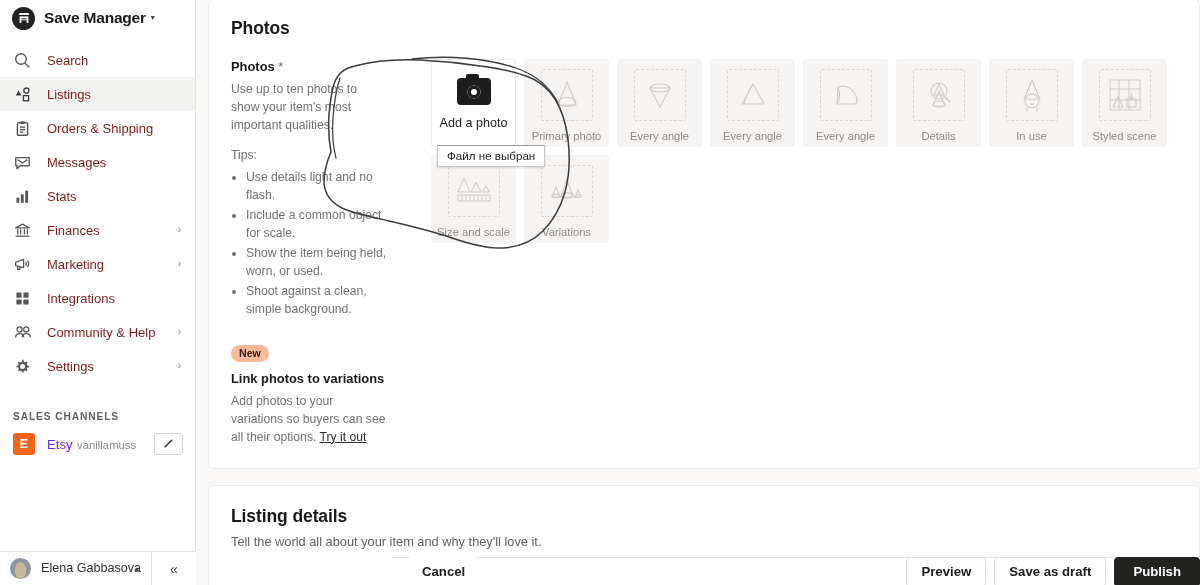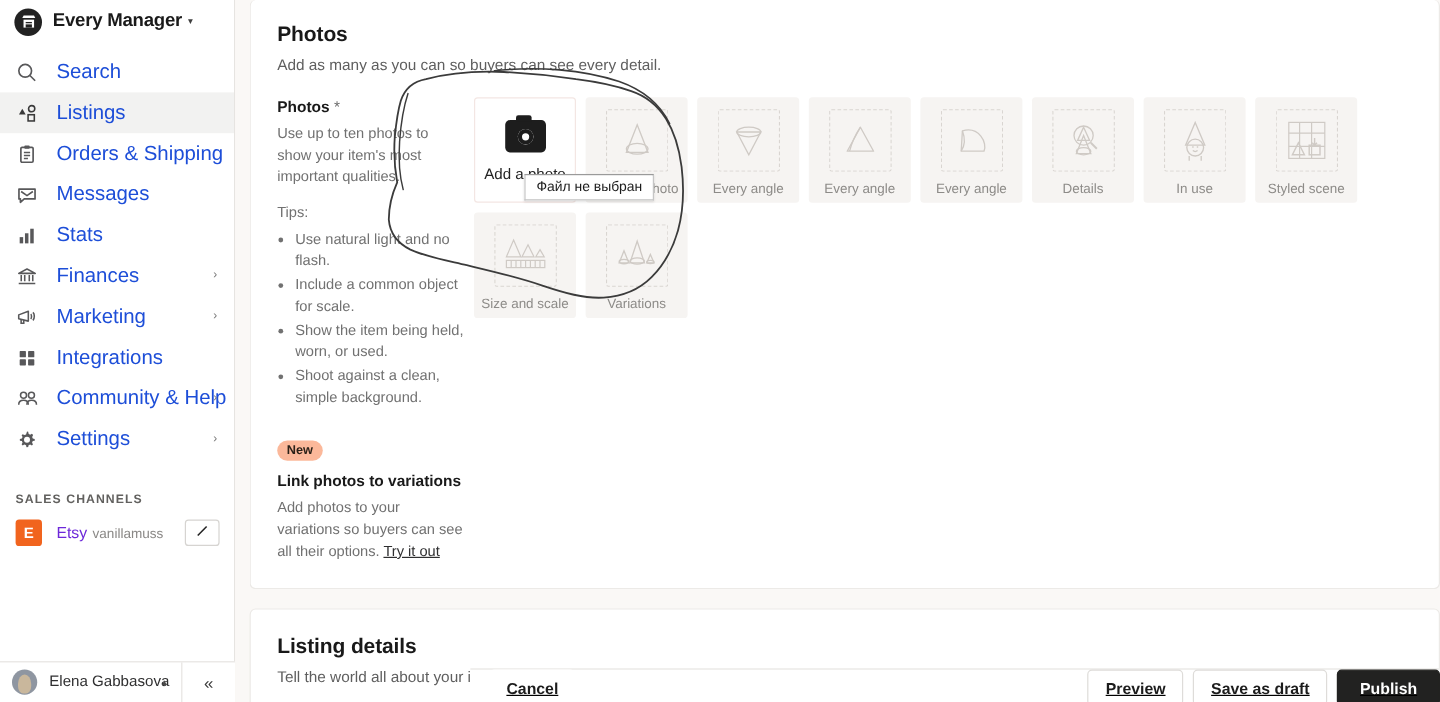--- a/index.html
+++ b/index.html
@@ -42,21 +42,21 @@
     height: 34px; padding: 0 14px 0 13px;
     cursor: pointer; position: relative;
   }
   .nav-item.active { background: #f2f2f1; }
   .nav-ico {
     width: 19px; height: 19px; flex: 0 0 19px;
     display: flex; align-items: center; justify-content: center;
     color: #58585a;
   }
   .nav-label {
-    font-size: 17px; color: #1d4ed8; margin-left: 15px;
+    font-size: 13px; color: #7f1d1d; margin-left: 15px;
     white-space: nowrap;
   }
   .nav-chevron {
     position: absolute; right: 14px; top: 50%; transform: translateY(-50%);
     font-size: 10px; color: #767676; line-height: 1;
   }
 
   .sc-head {
     font-size: 10.2px; font-weight: bold; letter-spacing: 0.9px;
     color: #62615f; padding: 0 13px; margin-top: 28px;
@@ -122,21 +122,21 @@
   .card {
     background: #fff;
     border: 1px solid #eceae7;
     border-radius: 5px;
     margin-right: 0px;
   }
   #card-photos { margin-top: 0; border-top: none; padding: 18px 22px 22px 22px; }
   .sec-title { font-size: 17.5px; font-weight: bold; color: #191919; letter-spacing: -0.1px;}
   .sec-sub { font-size: 12.8px; color: #5f5f5f; margin-top: 7px; }
 
-  .row2col { display: flex; margin-top: 20px; }
+  .row2col { display: flex; margin-top: 20px; gap: 36px; }
   .leftcol { width: 164px; flex: 0 0 164px; padding-right: 8px; }
   .lc-label { font-size: 12.9px; font-weight: bold; color: #191919; }
   .req { color: #6b6b6b; font-weight: normal; }
   .lc-help { font-size: 12.2px; color: #717171; line-height: 1.48; margin-top: 6px; }
   .lc-tips { font-size: 12.2px; color: #717171; margin-top: 14px; }
   .lc-list { margin: 6px 0 0 0; padding-left: 15px; }
   .lc-list li {
     font-size: 12.2px; color: #717171; line-height: 1.48; margin-bottom: 2px;
   }
   .new-badge {
@@ -199,21 +199,21 @@
 
   
   #card-details {
     margin-top: 16px; padding: 20px 22px 0 22px; height: 175px; overflow: hidden;
   }
 
   
   #actionbar {
     position: absolute; left: 196px; right: 0; bottom: 0; height: 28px;
     background: #fff; border-top: 1px solid #e6e4e1;
-    display: flex; align-items: flex-start; z-index: 40; text-decoration: underline;
+    display: flex; align-items: center; z-index: 40;
   }
   .btn {
     font-family: "Liberation Sans", sans-serif;
     font-size: 13.2px; font-weight: bold;
     border: 1px solid #dedcd9; background: #fff; color: #1c1c1c;
     border-radius: 4px; height: 30px; padding: 0 14px;
     cursor: pointer; white-space: nowrap;
   }
   #btn-cancel { margin-left: 16px; border: none; }
   .right-btns { margin-left: auto; display: flex; gap: 8px; padding-right: 0px; }
@@ -234,21 +234,21 @@
 
     <div class="brand">
       <span class="brand-logo">
         <svg width="14" height="14" viewBox="0 0 14 14">
           <path d="M1.6 4.1h10.8l-1.1-2.2H2.7z" fill="#fff"></path>
           <rect x="2.6" y="5.4" width="8.8" height="6.6" fill="#fff"></rect>
           <rect x="4.4" y="7.3" width="5.2" height="1.1" fill="#222"></rect>
           <rect x="4.4" y="9.3" width="5.2" height="2.7" fill="#222"></rect>
         </svg>
       </span>
-      <span class="brand-title">Every Manager</span>
+      <span class="brand-title">Save Manager</span>
       <span class="brand-caret">▾</span>
     </div>
 
     <nav class="nav">
 
       <div class="nav-item">
         <span class="nav-ico">
           <svg width="17" height="17" viewBox="0 0 17 17" fill="none" stroke="#58585a" stroke-width="1.4">
             <circle cx="7" cy="7" r="5.3"></circle>
               <line x1="10.9" y1="10.9" x2="15.3" y2="15.3"></line>
@@ -394,32 +394,31 @@
       <div class="collapse-btn">
         <span>«</span>
       </div>
     </div>
   </aside>
 
   <main id="main">
 
     <section class="card" id="card-photos">
       <h1 class="sec-title">Photos</h1>
-      <p class="sec-sub">Add as many as you can so buyers can see every detail.</p>
 
       <div class="row2col">
         <div class="leftcol">
           <div class="lc-label">
             <span>Photos</span>
             <span class="req">*</span>
           </div>
           <div class="lc-help">Use up to ten photos to show your item's most important qualities.</div>
           <div class="lc-tips">Tips:</div>
           <ul class="lc-list">
-            <li>Use natural light and no flash.</li>
+            <li>Use details light and no flash.</li>
             <li>Include a common object for scale.</li>
             <li>Show the item being held, worn, or used.</li>
             <li>Shoot against a clean, simple background.</li>
           </ul>
           <span class="new-badge">New</span>
           <div class="lc-h2">Link photos to variations</div>
           <div class="lc-help">
             <span>Add photos to your variations so buyers can see all their options.</span>
             <a class="lc-link" href="#">Try it out</a>
           </div>

